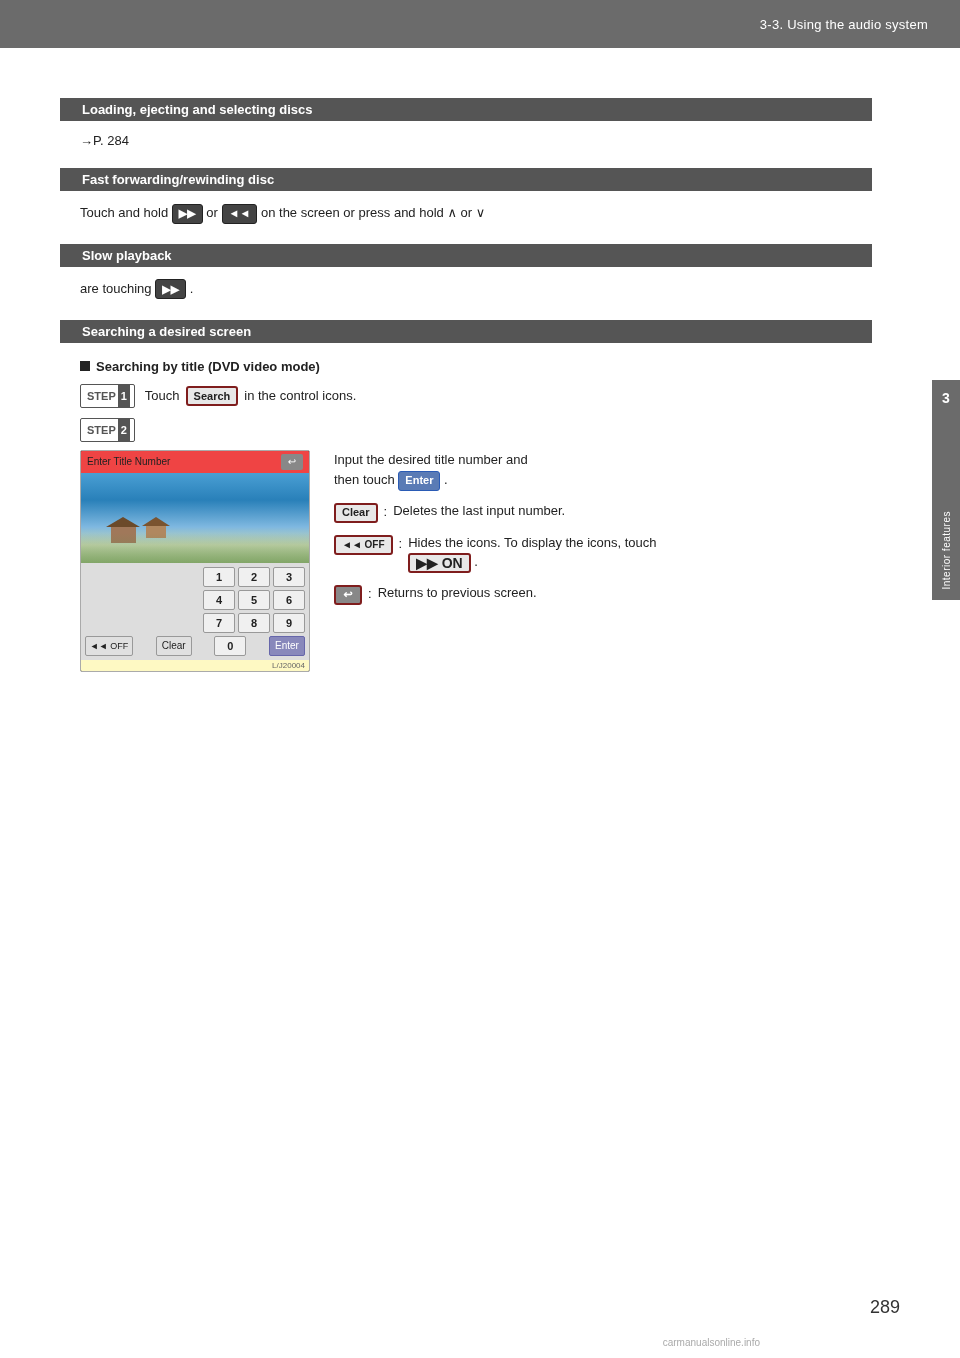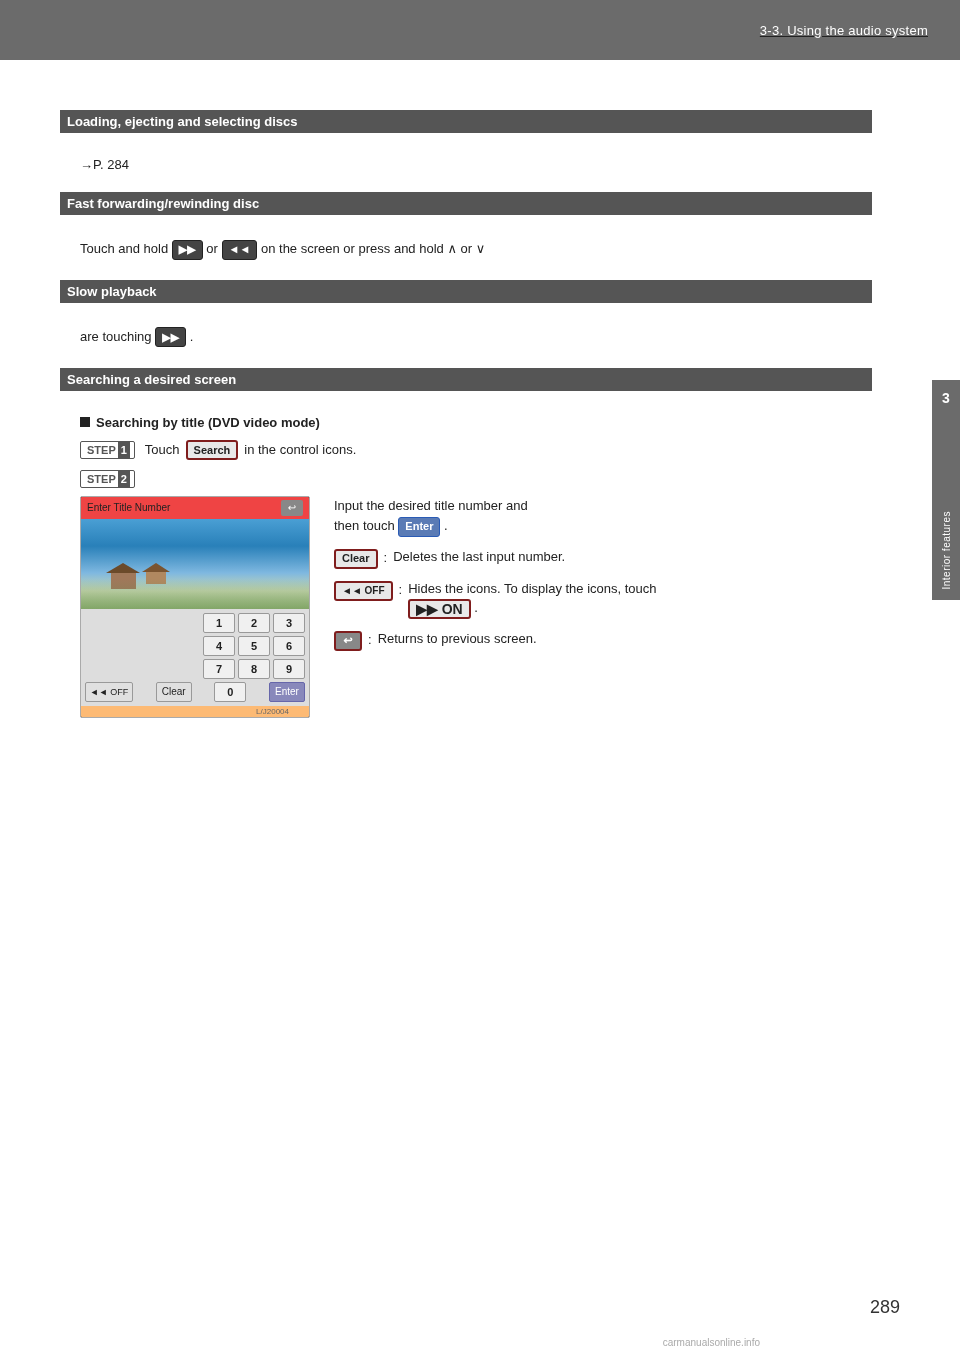--- a/index.html
+++ b/index.html
@@ -9,26 +9,25 @@
       background: #fff;
       font-family: Arial, Helvetica, sans-serif;
       font-size: 13px;
       color: #222;
       position: relative;
     }
 
     
     .header-bar {
       background: #6b6b6b;
-      height: 60px;
+      height: 48px;
       display: flex;
       align-items: center;
       justify-content: flex-end;
       padding-right: 32px;
-      text-decoration: underline;
     }
     .header-title {
       color: #fff;
       font-size: 13px;
       letter-spacing: 0.02em;
     }
 
     
     .side-tab {
       position: absolute;
@@ -60,24 +59,24 @@
     
     .main-content {
       padding: 30px 60px 60px 60px;
       margin-right: 28px;
     }
 
     
     .section-header {
       background: #555;
       color: #fff;
-      padding: 4px 7px;
-      font-size: 13px;
-      font-weight: bold;
-      margin-bottom: 24px;
+      padding: 4px 22px;
+      font-size: 13px;
+      font-weight: bold;
+      margin-bottom: 12px;
       margin-top: 20px;
       display: flex;
       align-items: center;
     }
 
     
     .page-ref {
       margin: 10px 0 18px 20px;
       font-size: 13px;
     }
@@ -151,21 +150,21 @@
 
     
     .step-badge {
       display: inline-flex;
       align-items: center;
       border: 1.5px solid #555;
       border-radius: 2px;
       font-size: 11px;
       font-weight: bold;
       padding: 0 4px;
-      height: 18px;
+      height: 24px;
       margin-right: 4px;
       vertical-align: middle;
     }
     .step-badge .step-num {
       background: #555;
       color: #fff;
       padding: 0 3px;
       height: 100%;
       display: flex;
       align-items: center;
@@ -337,22 +336,22 @@
       display: flex;
       align-items: center;
       justify-content: center;
       font-size: 9px;
       color: #222;
     }
     .dvd-label {
       font-size: 8px;
       color: #666;
       text-align: right;
-      padding: 1px 20px;
-      background: #fdba74;
+      padding: 1px 4px;
+      background: #fef9c3;
     }
     
     .numpad-bottom-row {
       display: flex;
       justify-content: space-between;
       align-items: center;
       gap: 3px;
     }
 
     

